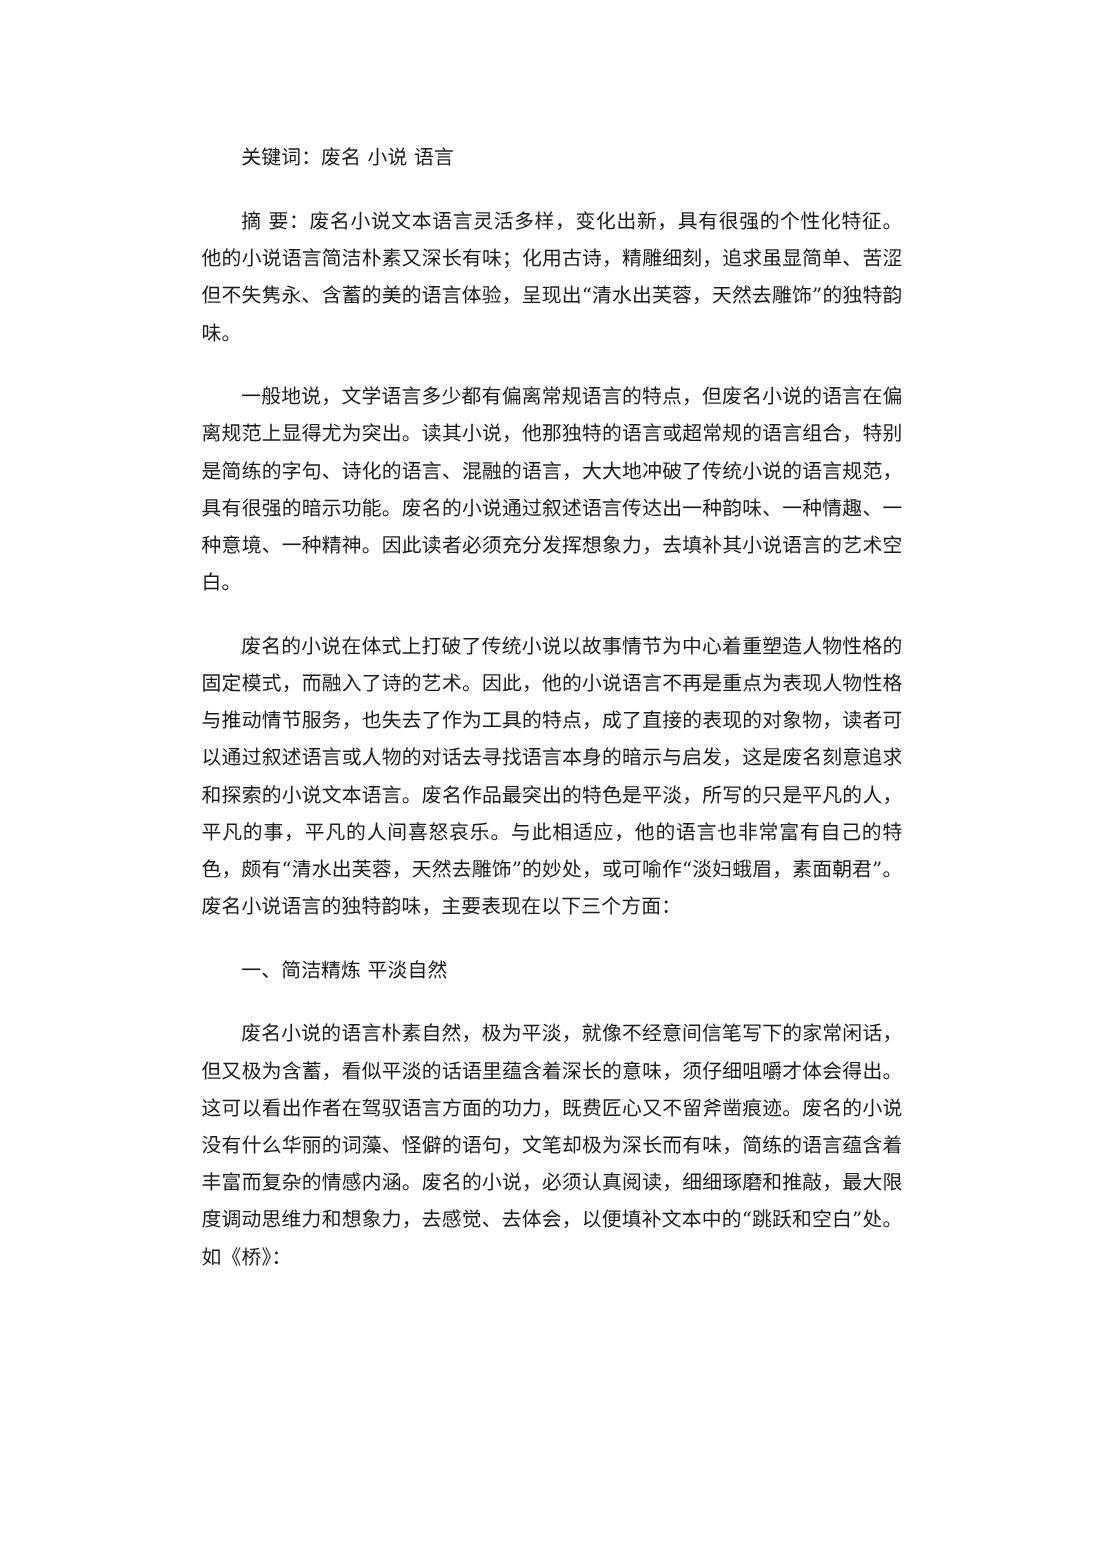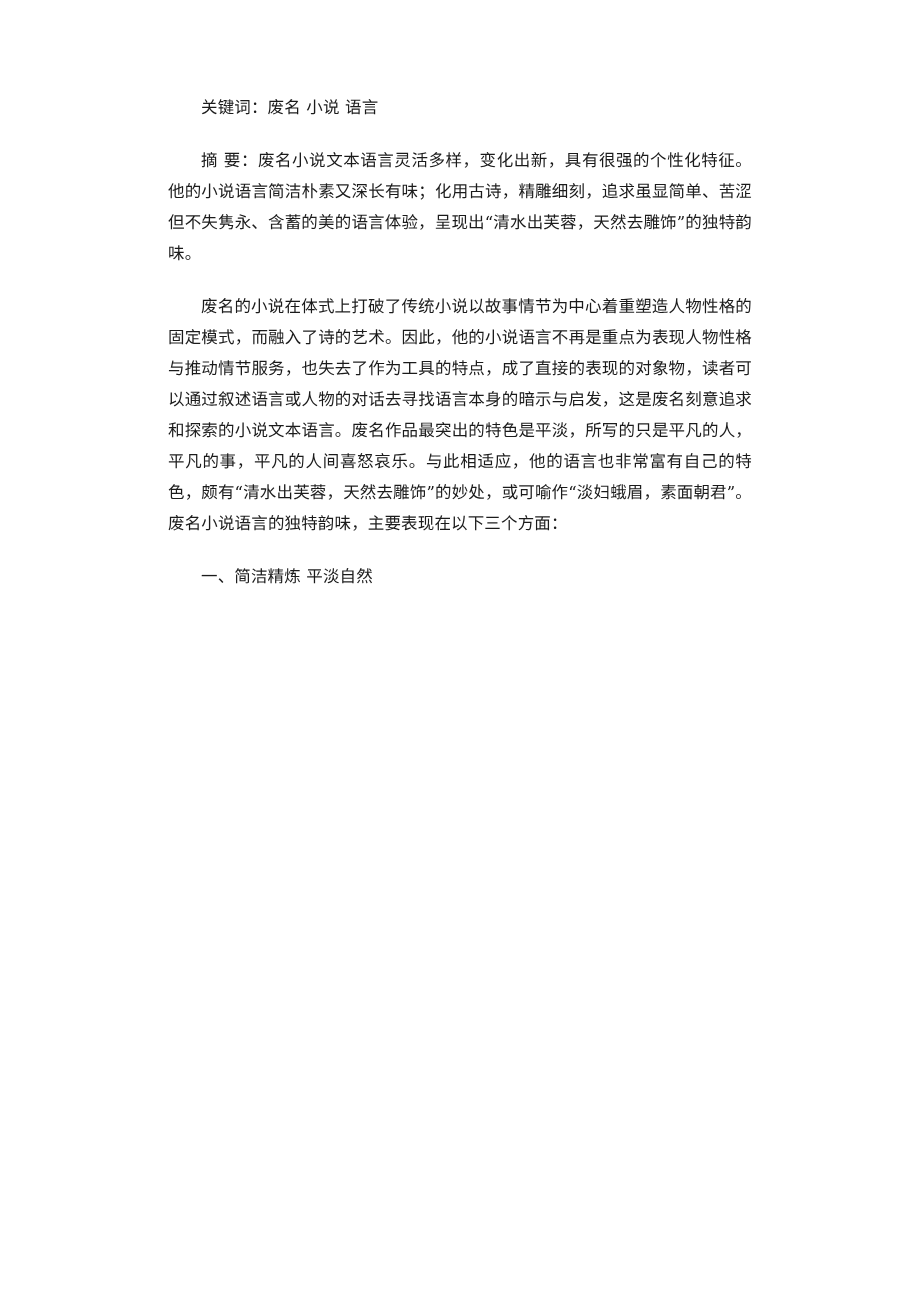--- a/index.html
+++ b/index.html
@@ -17,21 +17,21 @@
     width: 920px;
     height: 1302px;
     margin: 0 auto;
     background: #ffffff;
     overflow: hidden;
     box-sizing: border-box;
   }
   .doc-body {
     position: absolute;
     left: 168px;
-    top: 92px;
+    top: 116px;
     width: 584px;
   }
   .para {
     margin: 0;
     font-size: 16.5px;
     line-height: 31px;
     text-align: justify;
     text-justify: inter-ideograph;
     letter-spacing: 0.15px;
     color: #1b1b1b;
@@ -52,20 +52,22 @@
 <body>
 
 <div class="page">
   <article class="doc-body">
 
     <p class="para keywords">关键词：废名 小说 语言</p>
 
     <p class="para abstract">摘 要：废名小说文本语言灵活多样，变化出新，具有很强的个性化特征。他的小说语言简洁朴素又深长有味；化用古诗，精雕细刻，追求虽显简单、苦涩但不失隽永、含蓄的美的语言体验，呈现出“清水出芙蓉，天然去雕饰”的独特韵味。</p>
 
 
+    <p class="para">一般地说，文学语言多少都有偏离常规语言的特点，但废名小说的语言在偏离规范上显得尤为突出。读其小说，他那独特的语言或超常规的语言组合，特别是简练的字句、诗化的语言、混融的语言，大大地冲破了传统小说的语言规范，具有很强的暗示功能。废名的小说通过叙述语言传达出一种韵味、一种情趣、一种意境、一种精神。因此读者必须充分发挥想象力，去填补其小说语言的艺术空白。</p>
 
     <p class="para">废名的小说在体式上打破了传统小说以故事情节为中心着重塑造人物性格的固定模式，而融入了诗的艺术。因此，他的小说语言不再是重点为表现人物性格与推动情节服务，也失去了作为工具的特点，成了直接的表现的对象物，读者可以通过叙述语言或人物的对话去寻找语言本身的暗示与启发，这是废名刻意追求和探索的小说文本语言。废名作品最突出的特色是平淡，所写的只是平凡的人，平凡的事，平凡的人间喜怒哀乐。与此相适应，他的语言也非常富有自己的特色，颇有“清水出芙蓉，天然去雕饰”的妙处，或可喻作“淡妇蛾眉，素面朝君”。废名小说语言的独特韵味，主要表现在以下三个方面：</p>
 
     <p class="para heading">一、简洁精炼 平淡自然</p>
 
+    <p class="para">废名小说的语言朴素自然，极为平淡，就像不经意间信笔写下的家常闲话，但又极为含蓄，看似平淡的话语里蕴含着深长的意味，须仔细咀嚼才体会得出。这可以看出作者在驾驭语言方面的功力，既费匠心又不留斧凿痕迹。废名的小说没有什么华丽的词藻、怪僻的语句，文笔却极为深长而有味，简练的语言蕴含着丰富而复杂的情感内涵。废名的小说，必须认真阅读，细细琢磨和推敲，最大限度调动思维力和想象力，去感觉、去体会，以便填补文本中的“跳跃和空白”处。如《桥》：</p>
 
   </article>
 </div>
 
 </body></html>

